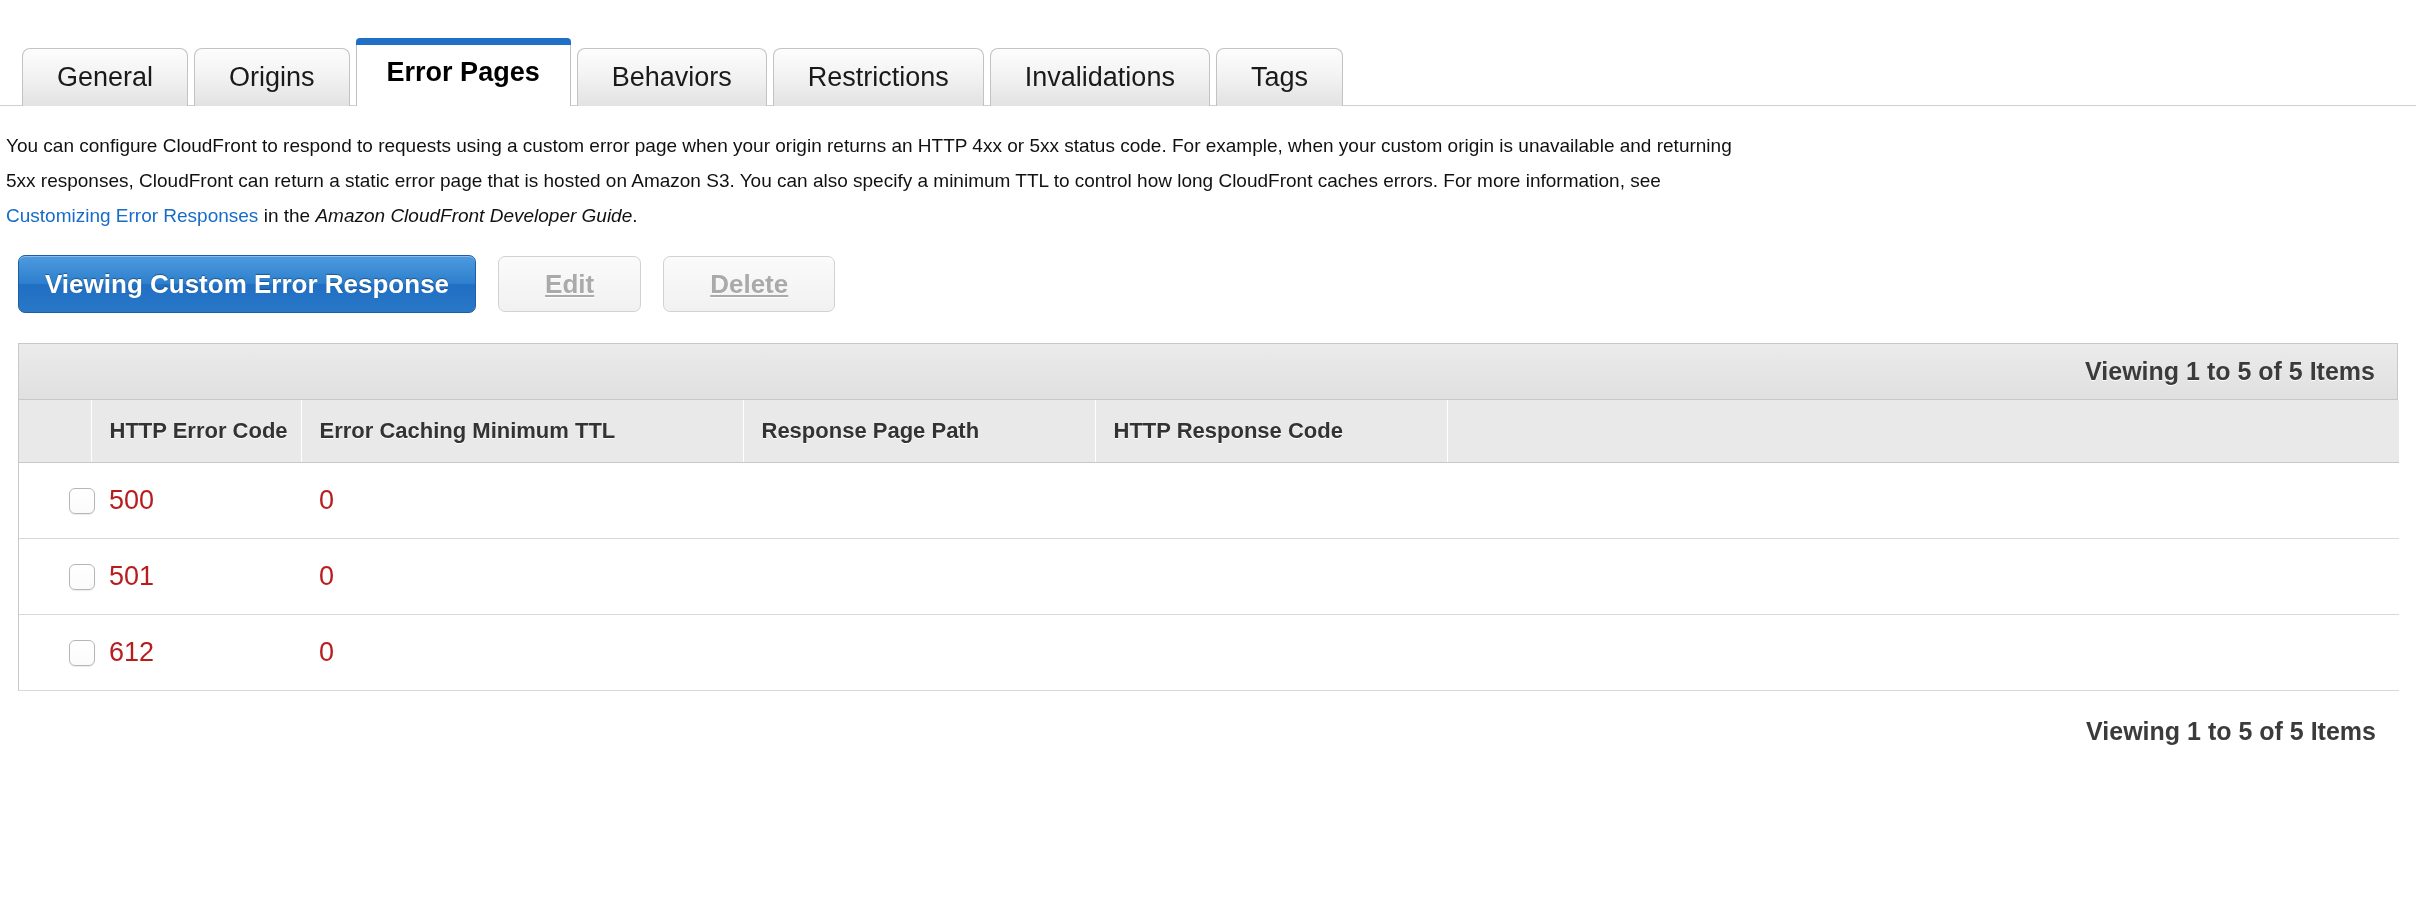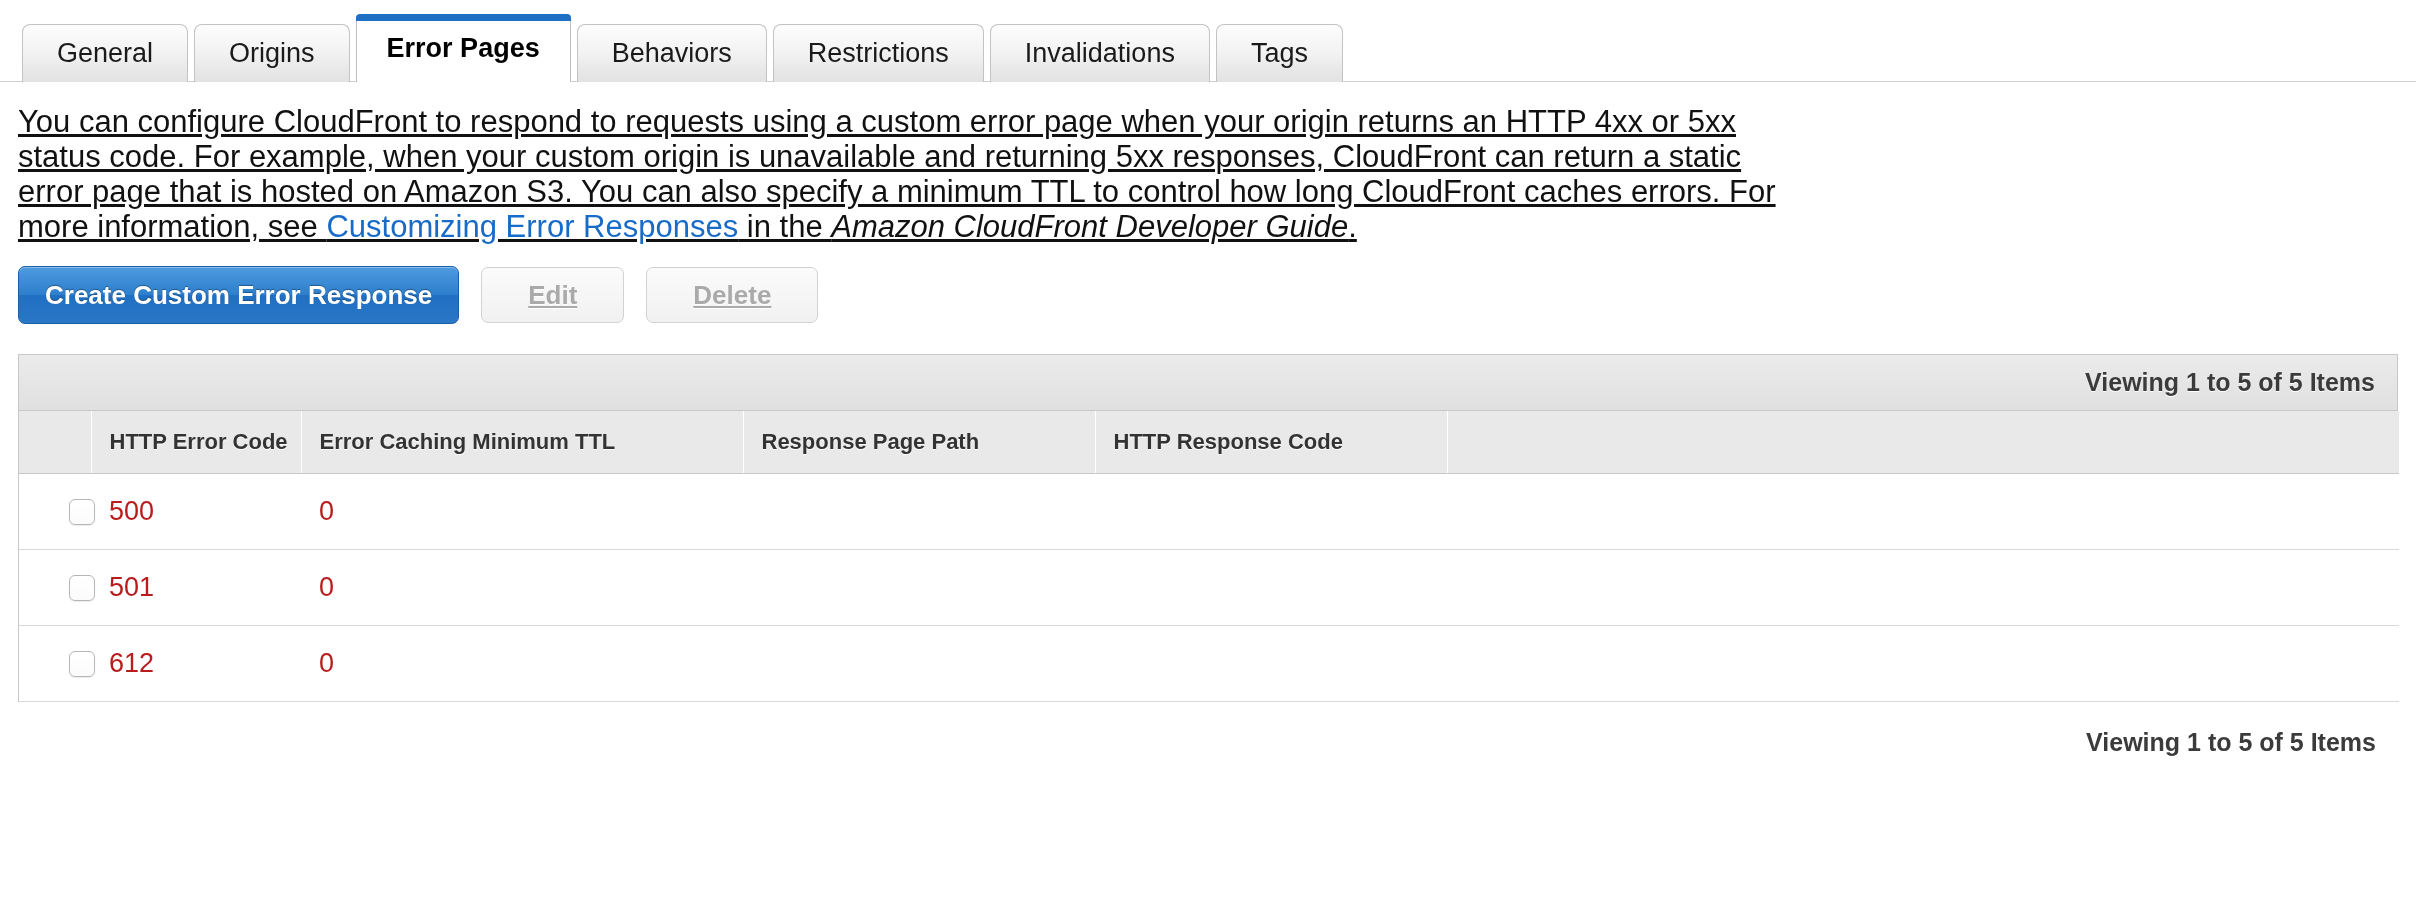--- a/index.html
+++ b/index.html
@@ -13,21 +13,21 @@
   #page {
     position: relative;
     width: 2416px; height: 906px;
     overflow: hidden;
     background: #ffffff;
   }
 
   
   .tabbar {
     position: relative;
-    height: 82px;
+    height: 106px;
     padding-left: 22px;
     display: flex;
     align-items: flex-end;
     gap: 0px;
   }
   .tabbar-rule {
     position: absolute;
     left: 0; right: 0; bottom: 0;
     height: 1px;
     background: #cfcfcf;
@@ -72,26 +72,25 @@
     content: "";
     position: absolute;
     left: 0; right: 0; bottom: -1px;
     height: 2px;
     background: #ffffff;
     z-index: 4;
   }
 
   
   .desc {
-    margin: 22px 0 0 18px;
+    margin: 22px 0 0 6px;
     width: 1760px;
-    font-size: 31px;
+    font-size: 19px;
     line-height: 35px;
     color: #111111;
-    text-decoration: underline;
   }
   .desc a {
     color: #176bc9;
     text-decoration: none;
     cursor: pointer;
   }
   .desc .ital { font-style: italic; }
 
   
   .btnrow {
@@ -233,21 +232,21 @@
         <span>Invalidations</span>
       </div>
     <div class="tab">
         <span>Tags</span>
       </div>
   </div>
 
   <div class="desc"><span>You can configure CloudFront to respond to requests using a custom error page when your origin returns an HTTP 4xx or 5xx status code. For example, when your custom origin is unavailable and returning 5xx responses, CloudFront can return a static error page that is hosted on Amazon S3. You can also specify a minimum TTL to control how long CloudFront caches errors. For more information, see </span><a href="#">Customizing Error Responses</a><span> in the </span><span class="ital">Amazon CloudFront Developer Guide</span><span>.</span></div>
 
   <div class="btnrow">
-    <div class="btn btn-primary">Create Custom Error Response</div>
+    <div class="btn btn-primary">Viewing Custom Error Response</div>
     <div class="btn btn-disabled">Edit</div>
     <div class="btn btn-disabled">Delete</div>
   </div>
 
   <div class="tablewrap">
     <div class="tbl-topbar">
       <span>Viewing 1 to 5 of 5 Items</span>
     </div>
     <table class="grid">
       <colgroup>

